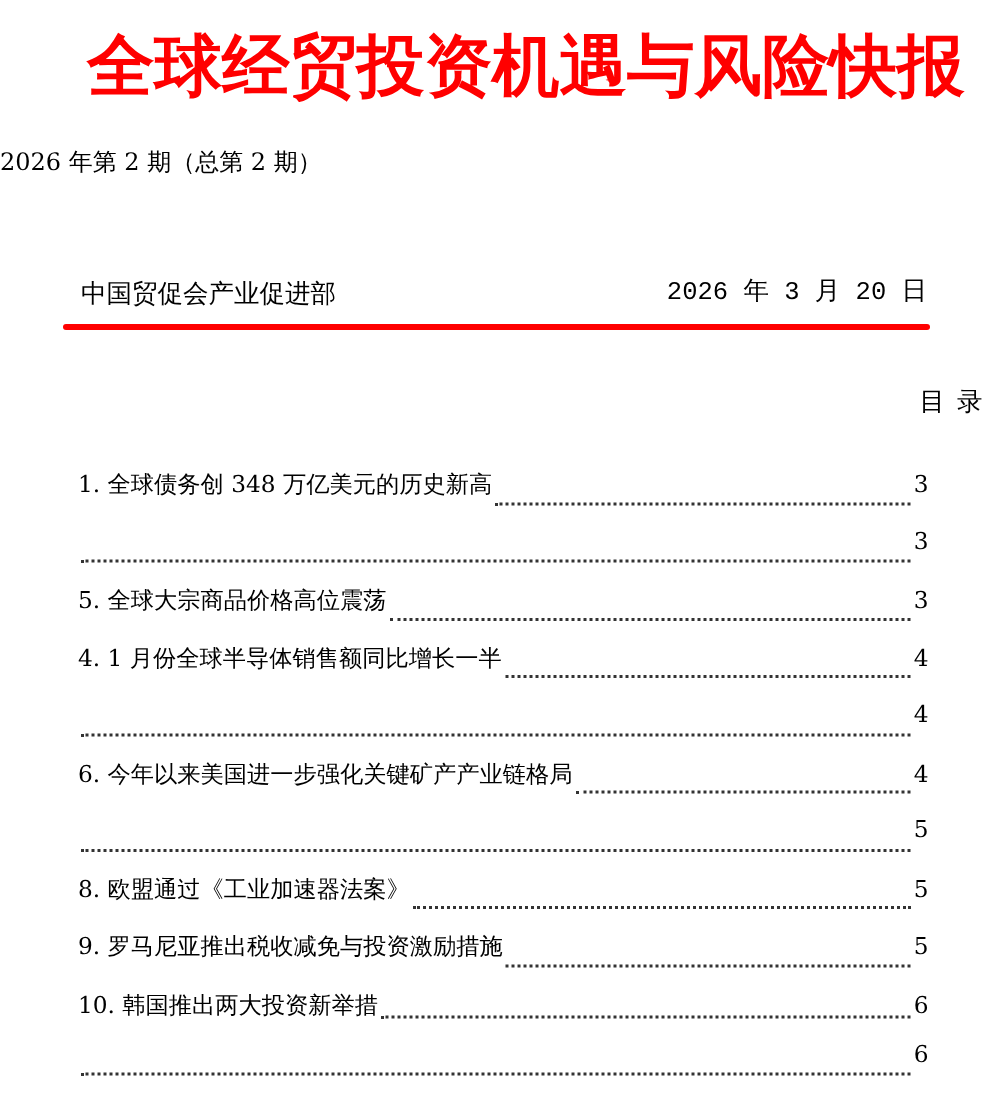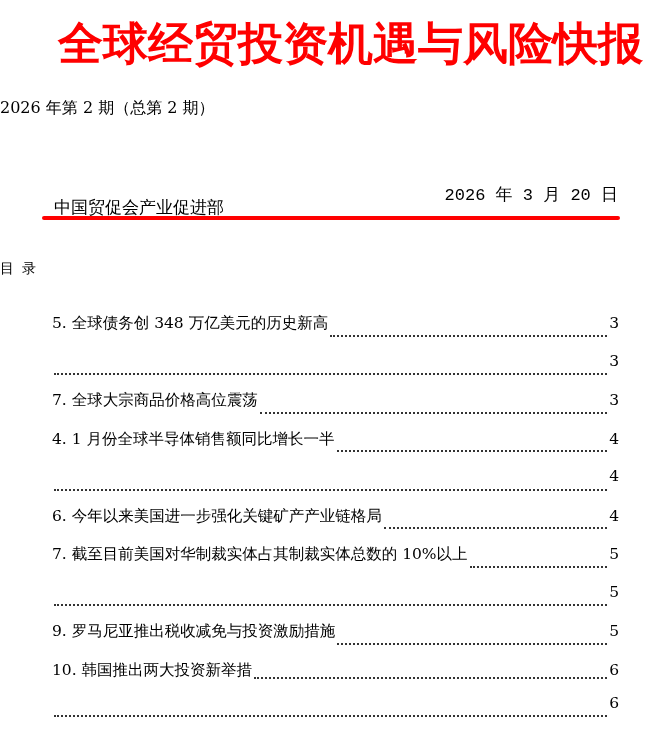--- a/index.html
+++ b/index.html
@@ -3,27 +3,27 @@
 <meta charset="utf-8">
 <style>
   html, body { margin: 0; padding: 0; background: #ffffff; }
   body { width: 663px; height: 731px; position: relative; overflow: hidden;
          font-family: "DejaVu Serif", "Liberation Serif", serif; color: #000; }
   .title { position: absolute; left: 0; top: 14px; width: 663px; text-align: center;
            color: #ff0000; font-size: 45px; font-weight: bold; letter-spacing: 0px;
            font-family: "DejaVu Serif", serif; line-height: 60px; padding-left: 19px; }
   .issue { position: absolute; left: 0; top: 96px; width: 663px; text-align: left;
            font-size: 16px; line-height: 24px; }
-  .org { position: absolute; left: 54px; top: 184px; font-size: 17px; line-height: 24px; margin-top: 11px; }
+  .org { position: absolute; left: 54px; top: 184px; font-size: 17px; line-height: 24px; }
   .date { position: absolute; right: 45px; top: 184px; font-size: 17px; line-height: 24px; font-family: Liberation Mono, monospace; }
   .rule { position: absolute; left: 33px; top: 216px; width: 456px; height: 4px;
           background: #ff0000; border-radius: 2px; width: 456px; }
   .rule { width: 456px; }
-  .toc-heading { position: absolute; left: 0; top: 256px; width: 663px; text-align: left;
-                 font-size: 14px; letter-spacing: 8px; line-height: 24px; font-family: "DejaVu Sans", sans-serif; }
+  .toc-heading { position: absolute; left: 0; top: 256px; width: 663px; text-align: right;
+                 font-size: 17px; letter-spacing: 8px; line-height: 24px; font-family: "DejaVu Sans", sans-serif; }
   .toc { position: absolute; left: 52px; top: 313px; width: 567px; }
   .toc-item { display: flex; align-items: baseline; height: 38.5px; font-size: 15.5px;
               white-space: nowrap; }
   .toc-item .label { flex: 0 0 auto; }
   .toc-item .dots { flex: 1 1 auto; overflow: hidden; margin: 0 2px;
                     border-bottom: 2px dotted #333; height: 0; transform: translateY(-3px); align-self: flex-end; margin-bottom: 12px; }
   .toc-item .page { flex: 0 0 auto; }
 </style>
 </head>
 <body>
@@ -31,53 +31,53 @@
 <div class="title">全球经贸投资机遇与风险快报</div>
 <div class="issue">2026 年第 2 期（总第 2 期）</div>
 <div class="org">中国贸促会产业促进部</div>
 <div class="date">2026 年 3 月 20 日</div>
 <div class="rule" style="left:42px; width:578px;"></div>
 
 <div class="toc-heading">目录</div>
 
 <div class="toc">
   <div class="toc-item">
-      <span class="label">5. 全球债务创 348 万亿美元的历史新高</span>
+      <span class="label">1. 全球债务创 348 万亿美元的历史新高</span>
       <span class="dots"></span>
       <span class="page">3</span>
     </div>
   <div class="toc-item">
       <span class="dots"></span>
       <span class="page">3</span>
     </div>
   <div class="toc-item">
-      <span class="label">7. 全球大宗商品价格高位震荡</span>
+      <span class="label">5. 全球大宗商品价格高位震荡</span>
       <span class="dots"></span>
       <span class="page">3</span>
     </div>
   <div class="toc-item">
       <span class="label">4. 1 月份全球半导体销售额同比增长一半</span>
       <span class="dots"></span>
       <span class="page">4</span>
     </div>
   <div class="toc-item">
       <span class="dots"></span>
       <span class="page">4</span>
     </div>
   <div class="toc-item">
       <span class="label">6. 今年以来美国进一步强化关键矿产产业链格局</span>
       <span class="dots"></span>
       <span class="page">4</span>
     </div>
   <div class="toc-item">
-      <span class="label">7. 截至目前美国对华制裁实体占其制裁实体总数的 10%以上</span>
       <span class="dots"></span>
       <span class="page">5</span>
     </div>
   <div class="toc-item">
+      <span class="label">8. 欧盟通过《工业加速器法案》</span>
       <span class="dots"></span>
       <span class="page">5</span>
     </div>
   <div class="toc-item">
       <span class="label">9. 罗马尼亚推出税收减免与投资激励措施</span>
       <span class="dots"></span>
       <span class="page">5</span>
     </div>
   <div class="toc-item" style="height:34px;">
       <span class="label">10. 韩国推出两大投资新举措</span>

